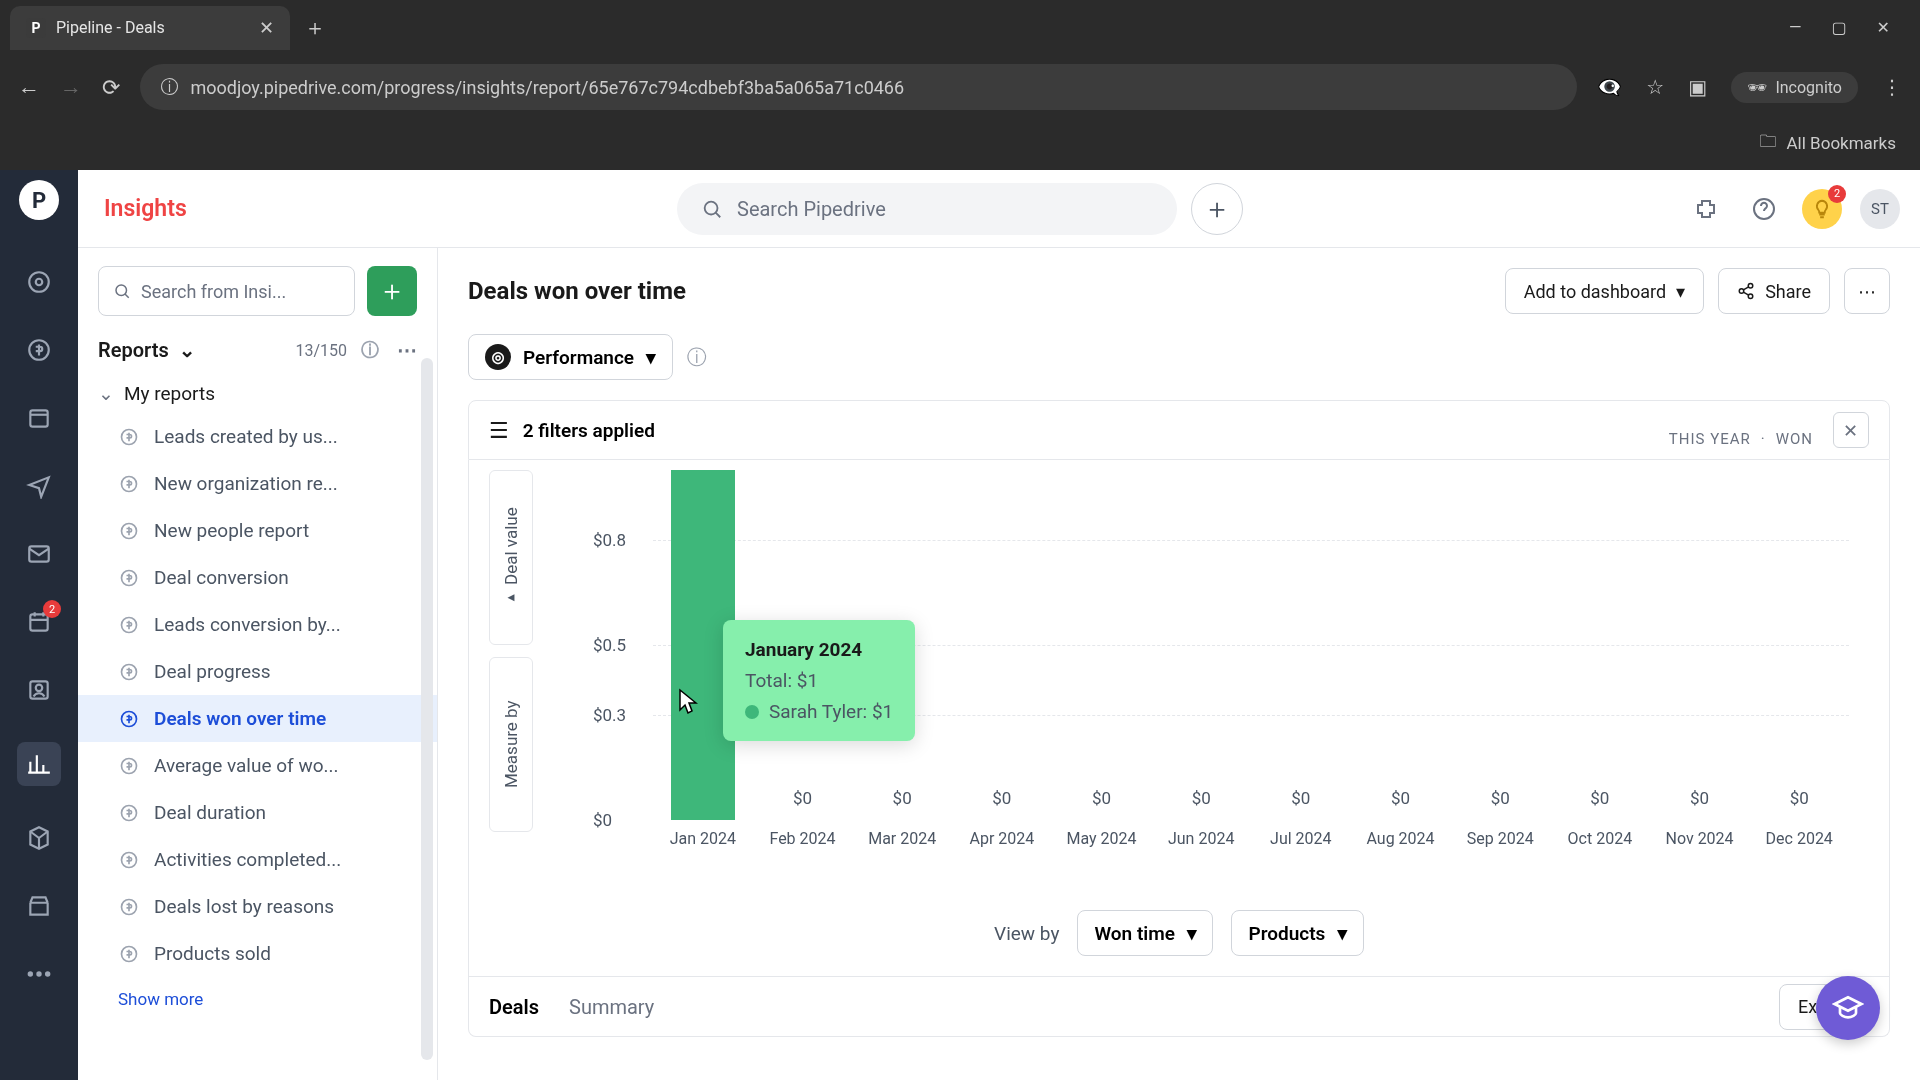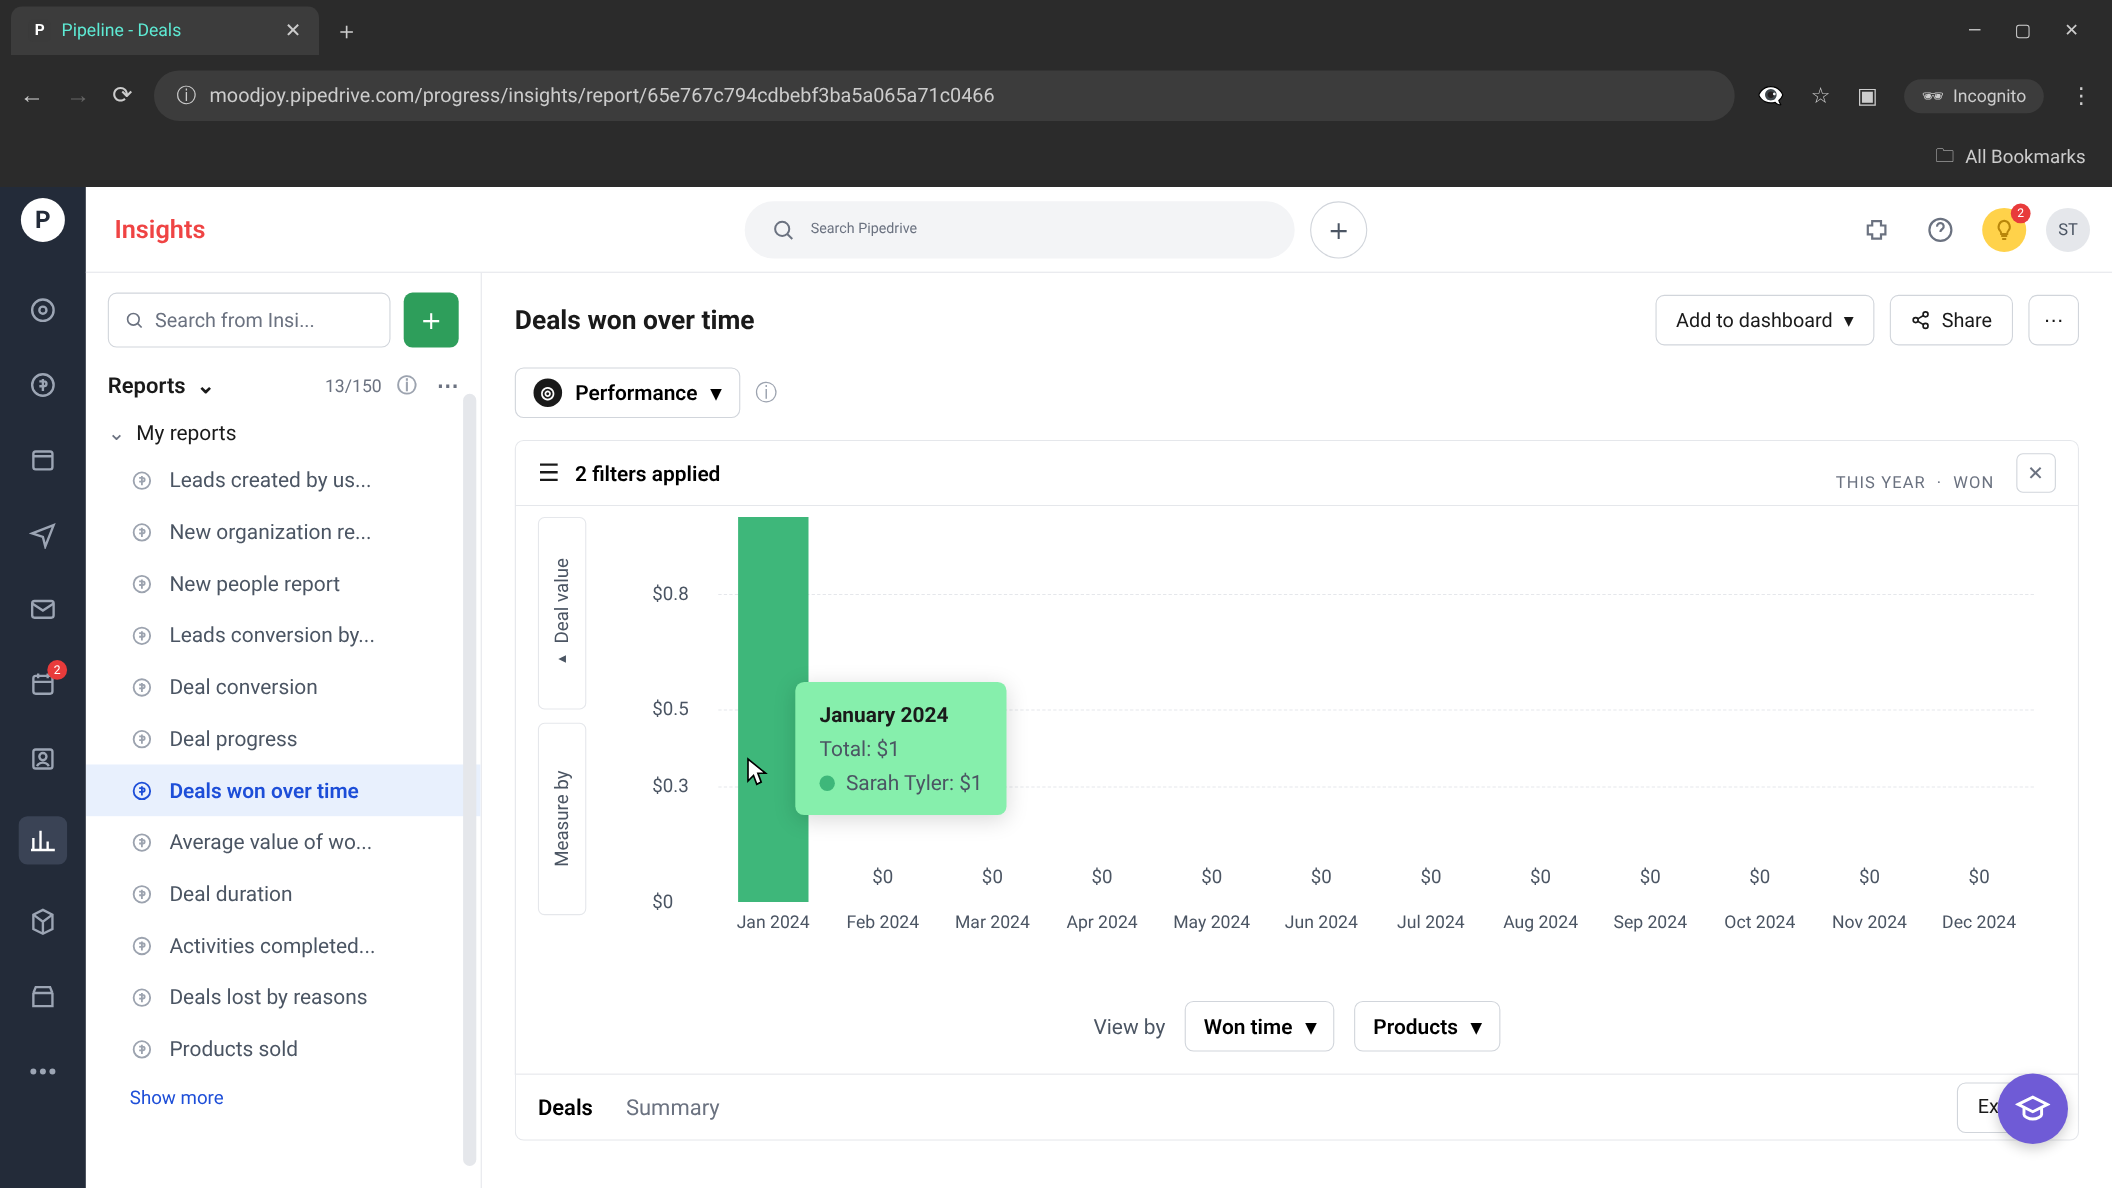--- a/index.html
+++ b/index.html
@@ -3,21 +3,21 @@
 <meta charset="utf-8">
 <style>
 * { box-sizing: border-box; margin: 0; padding: 0; }
 body { font-family: -apple-system, BlinkMacSystemFont, "Segoe UI", Roboto, sans-serif; background: #2b2b2b; width: 1920px; height: 1080px; overflow: hidden; }
 
 
 .browser-chrome { background: #2b2b2b; height: 170px; }
 .tab-bar { display: flex; align-items: center; height: 55px; padding: 0 10px; }
 .tab { display: flex; align-items: center; background: #3c3c3c; border-radius: 10px 10px 0 0; height: 44px; padding: 0 16px; gap: 10px; min-width: 280px; }
 .tab .favicon { width: 20px; height: 20px; background: #3b3b3b; border-radius: 4px; display: flex; align-items: center; justify-content: center; color: #fff; font-weight: bold; font-size: 14px; }
-.tab-title { color: #5eead4; font-size: 16px; flex: 1; }
+.tab-title { color: #e5e5e5; font-size: 16px; flex: 1; }
 .tab-close { color: #ccc; font-size: 18px; cursor: pointer; }
 .newtab { color: #ccc; font-size: 22px; margin-left: 14px; cursor: pointer; }
 .win-controls { margin-left: auto; display: flex; gap: 30px; color: #ccc; font-size: 16px; padding-right: 20px; }
 
 .addr-bar { display: flex; align-items: center; height: 64px; padding: 0 18px; gap: 20px; }
 .nav-btn { color: #ccc; font-size: 22px; }
 .nav-btn.disabled { color: #666; }
 .url-box { flex: 1; display: flex; align-items: center; background: #3c3c3c; border-radius: 30px; height: 46px; padding: 0 20px; gap: 12px; color: #ccc; font-size: 18px; }
 .url-icon { font-size: 18px; }
 .addr-right { display: flex; align-items: center; gap: 24px; color: #ccc; font-size: 20px; }
@@ -32,21 +32,21 @@
 .rail-logo { width: 40px; height: 40px; background: #fff; border-radius: 50%; display: flex; align-items: center; justify-content: center; color: #232b39; font-weight: bold; font-size: 22px; margin-bottom: 10px; }
 .rail-icon { width: 32px; height: 32px; display: flex; align-items: center; justify-content: center; color: #9ca5b4; position: relative; }
 .rail-icon.active { color: #fff; background: #3a4355; border-radius: 8px; width: 44px; height: 44px; }
 .rail-badge { position: absolute; top: -6px; right: -6px; background: #e83b3b; color: #fff; font-size: 11px; border-radius: 50%; width: 18px; height: 18px; display: flex; align-items: center; justify-content: center; }
 
 .main { flex: 1; display: flex; flex-direction: column; }
 
 .topbar { height: 78px; border-bottom: 1px solid #e5e7eb; display: flex; align-items: center; padding: 0 20px; gap: 20px; }
 .topbar-title { font-size: 23px; font-weight: 600; color: #ef4444; margin-right: auto; margin-left: 6px; }
 .topbar-center { position: absolute; left: 50%; transform: translateX(-50%); display: flex; align-items: center; gap: 14px; }
-.search-pipe { width: 500px; height: 52px; background: #f3f4f6; border-radius: 30px; display: flex; align-items: center; padding: 0 24px; gap: 14px; color: #6b7280; font-size: 13px; }
+.search-pipe { width: 500px; height: 52px; background: #f3f4f6; border-radius: 30px; display: flex; align-items: center; padding: 0 24px; gap: 14px; color: #6b7280; font-size: 20px; }
 .plus-circle { width: 52px; height: 52px; border-radius: 50%; border: 1px solid #d1d5db; display: flex; align-items: center; justify-content: center; font-size: 28px; color: #4b5563; }
 .topbar-right { display: flex; align-items: center; gap: 18px; }
 .tb-icon { width: 40px; height: 40px; display: flex; align-items: center; justify-content: center; color: #6b7280; font-size: 22px; }
 .tb-hint { width: 40px; height: 40px; border-radius: 50%; background: #ffd24a; display: flex; align-items: center; justify-content: center; position: relative; }
 .tb-hint-badge { position: absolute; top: -4px; right: -4px; background: #e83b3b; color: #fff; font-size: 11px; border-radius: 50%; width: 18px; height: 18px; display: flex; align-items: center; justify-content: center; }
 .tb-avatar { width: 40px; height: 40px; border-radius: 50%; background: #e5e7eb; display: flex; align-items: center; justify-content: center; font-size: 15px; color: #4b5563; }
 
 .content-row { flex: 1; display: flex; overflow: hidden; }
 
 .sidebar { width: 360px; border-right: 1px solid #e5e7eb; display: flex; flex-direction: column; padding: 18px 0 0 0; position: relative; }
@@ -322,30 +322,30 @@
               </span>
               <span>New people report</span>
             </div>
             <div class="sb-item">
               <span class="sb-item-icon">
                 <svg width="20" height="20" viewBox="0 0 24 24" fill="none" stroke="currentColor" stroke-width="2">
                   <circle cx="12" cy="12" r="9"></circle>
                   <path d="M12 7v10M9 9h4a2 2 0 110 4H9"></path>
                 </svg>
               </span>
+              <span>Deal conversion</span>
+            </div>
+            <div class="sb-item">
+              <span class="sb-item-icon">
+                <svg width="20" height="20" viewBox="0 0 24 24" fill="none" stroke="currentColor" stroke-width="2">
+                  <circle cx="12" cy="12" r="9"></circle>
+                  <path d="M12 7v10M9 9h4a2 2 0 110 4H9"></path>
+                </svg>
+              </span>
               <span>Leads conversion by...</span>
-            </div>
-            <div class="sb-item">
-              <span class="sb-item-icon">
-                <svg width="20" height="20" viewBox="0 0 24 24" fill="none" stroke="currentColor" stroke-width="2">
-                  <circle cx="12" cy="12" r="9"></circle>
-                  <path d="M12 7v10M9 9h4a2 2 0 110 4H9"></path>
-                </svg>
-              </span>
-              <span>Deal conversion</span>
             </div>
             <div class="sb-item">
               <span class="sb-item-icon">
                 <svg width="20" height="20" viewBox="0 0 24 24" fill="none" stroke="currentColor" stroke-width="2">
                   <circle cx="12" cy="12" r="9"></circle>
                   <path d="M12 7v10M9 9h4a2 2 0 110 4H9"></path>
                 </svg>
               </span>
               <span>Deal progress</span>
             </div>

